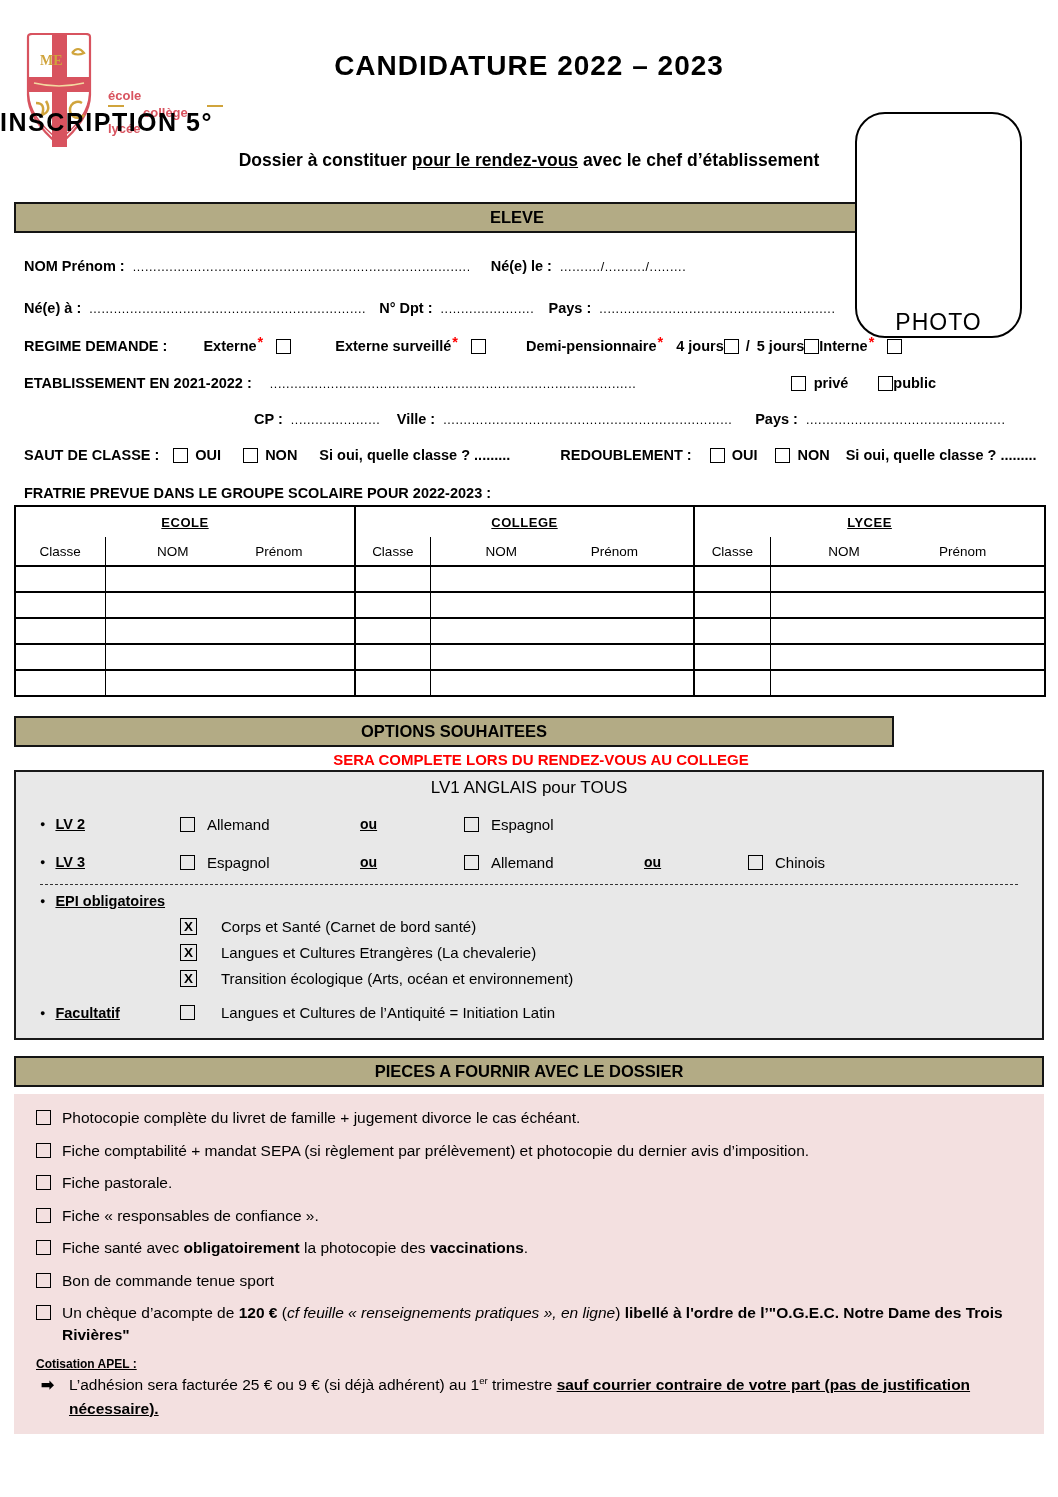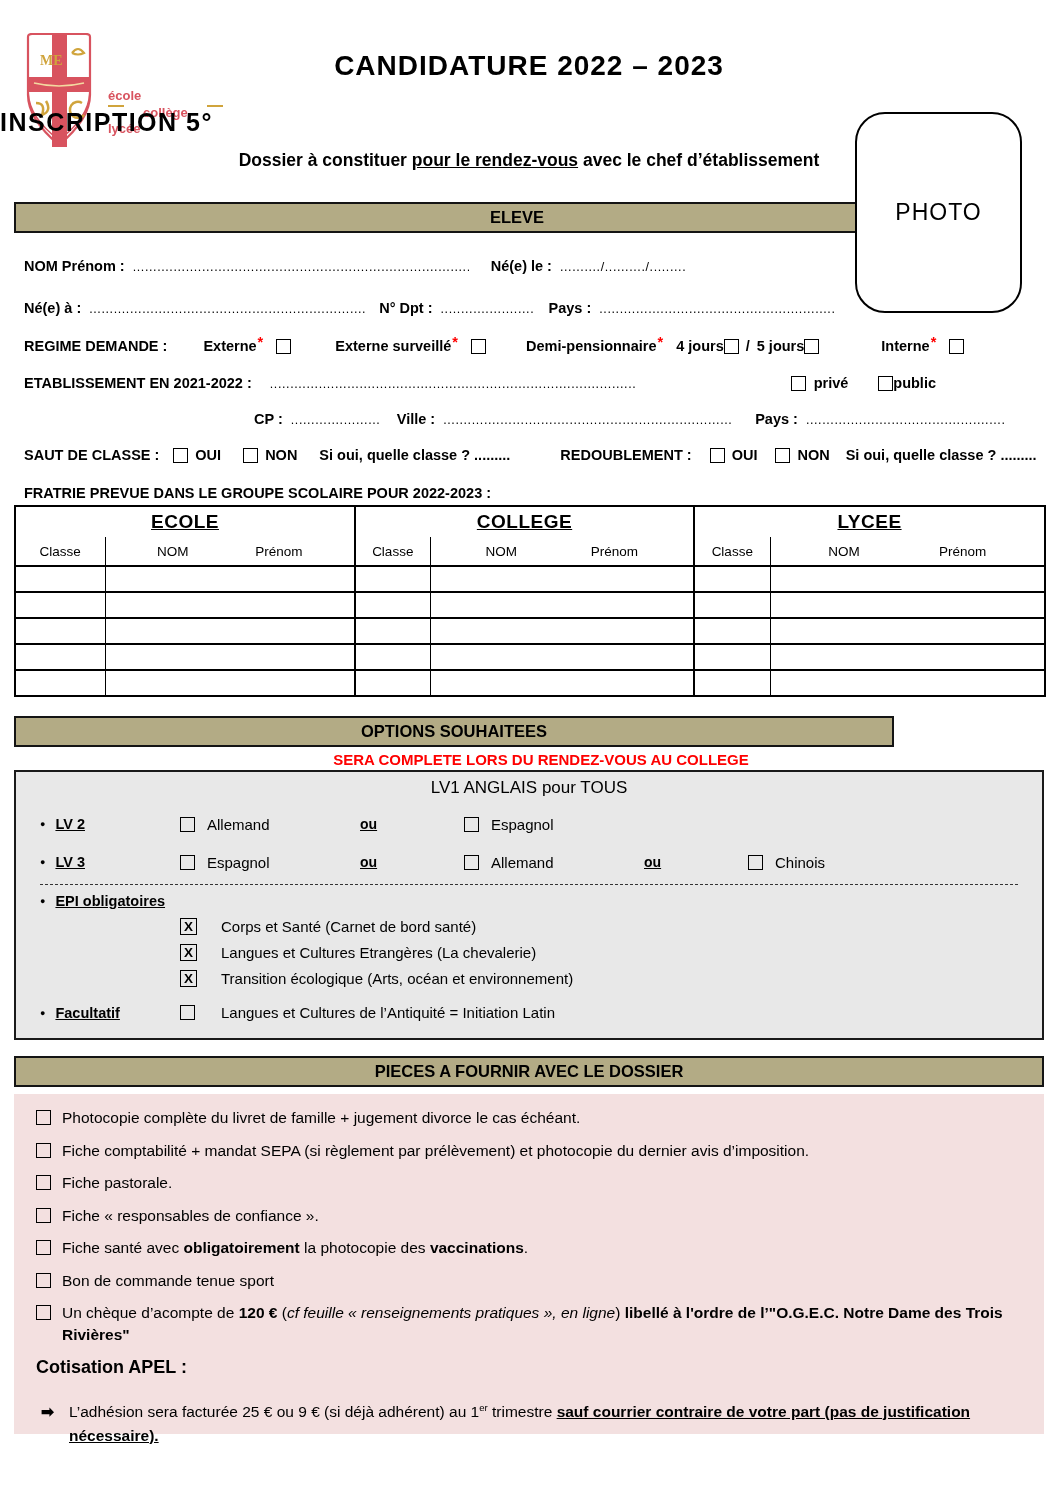--- a/index.html
+++ b/index.html
@@ -9,22 +9,22 @@
 .b{font-weight:bold}
 
 
 .logo{position:absolute;left:16px;top:33px;width:220px;display:flex;align-items:flex-end;gap:6px}
 .logo-text{font-size:13px;font-weight:bold;color:var(--logo-red,#d8535f);line-height:1.25;padding-bottom:14px}
 .logo-text .mid{display:flex;align-items:flex-start;gap:19px}
 .logo-text .dash{display:inline-block;width:16px;height:2px;background:var(--logo-gold,#d0a43c)}
 .title1{position:absolute;top:50px;left:0;width:100%;text-align:center;font-size:28px;font-weight:bold;letter-spacing:1px}
 .title2{position:absolute;top:108px;left:0;width:100%;font-size:25px;font-weight:bold;letter-spacing:1.5px}
 .subtitle{position:absolute;top:150px;left:0;width:100%;text-align:center;font-size:17.5px;font-weight:bold}
-.photo-box{position:absolute;left:855px;top:112px;width:167px;height:201px;background:#fff;
-  border:2.5px solid #000;border-radius:30px;z-index:6;display:flex;align-items:center;justify-content:center;
+.photo-box{position:absolute;left:855px;top:112px;width:167px;height:226px;background:#fff;
+  border:2.5px solid #000;border-radius:30px;z-index:6;display:flex;align-items:flex-end;justify-content:center;
   font-size:23px;letter-spacing:1px}
 
 
 .banner{position:absolute;left:14px;background:var(--banner-bg,#b3ab85);border:2px solid var(--banner-border,#141414);
   text-align:center;font-weight:bold;font-size:16.5px;padding:4px 0;z-index:2}
 .eleve-banner{top:202px;width:1006px}
 .options-banner{top:716px;width:880px}
 .pieces-banner{top:1056px;width:1030px}
 
 
@@ -41,21 +41,21 @@
 
 
 .fratrie{position:absolute;top:505px;left:14px;width:1030px;border-collapse:collapse;table-layout:fixed;z-index:1}
 .fratrie{border:2.5px solid #000}
 .fratrie td{padding:0;text-align:center;vertical-align:middle;font-size:13.5px}
 .fratrie td.grp{border-left:2.2px solid #000}
 .fratrie td.colsep{border-left:1.6px solid #000}
 .fratrie tr.grp-row td{height:31px}
 .fratrie tr.hdr-row td{height:29px}
 .fratrie tr.body-row td{height:26px;border-top:2.4px solid #000}
-.grp-title{font-weight:bold;font-size:19px;text-decoration:underline;letter-spacing:.5px}
+.grp-title{font-weight:bold;font-size:13px;text-decoration:underline;letter-spacing:.5px}
 .nomflex{display:flex;justify-content:space-around;padding:0 18px}
 
 
 .red-note{position:absolute;top:751px;left:12px;width:100%;text-align:center;color:var(--red,#fe0000);
   font-weight:bold;font-size:15px;z-index:1}
 .opt-box{position:absolute;top:770px;left:14px;width:1030px;height:270px;background:var(--options-box-bg,#e8e8e8);
   border:2px solid #1a1a1a;padding:6px 24px;font-size:15px}
 .box-title{text-align:center;font-weight:normal;font-size:17px}
 .lv-row{display:flex;align-items:center;margin-top:14px;height:24px}
 .lv-label{width:140px;display:flex;align-items:center;gap:10px;font-weight:bold;font-size:14.5px}
@@ -68,21 +68,21 @@
 .epi-row{display:flex;align-items:center;gap:24px;margin:9px 0 0 140px}
 .facu-row{display:flex;align-items:center;margin-top:17px}
 .facu-row .lv-opt{width:auto;gap:26px}
 
 
 .pieces-box{position:absolute;top:1094px;left:14px;width:1030px;height:340px;background:var(--pieces-box-bg,#f3e0e0);
   padding:13px 22px;font-size:15.5px}
 .p-item{display:flex;gap:11px;margin-bottom:10.5px;line-height:1.42;align-items:flex-start}
 .p-item .cb{margin-top:3px}
 .p-text{flex:1}
-.apel-title{font-weight:bold;font-size:18px;margin:7px 0 22px}
+.apel-title{font-weight:bold;text-decoration:underline;font-size:12px;margin:7px 0 2px}
 .apel-note{display:flex;gap:15px;line-height:1.55;padding-left:5px}
 .apel-note .arrow{font-weight:bold;flex:0 0 auto}
 </style>
 </head>
 <body>
 
 <div class="page">
 
   <div class="logo">
     <svg width="86" height="118" viewBox="0 0 86 118">
@@ -146,21 +146,21 @@
     </span>
     <span class="opt" style="margin-left:40px">
       <span class="b">Demi-pensionnaire</span>
         <span class="star">*</span>
       <span class="b" style="margin-left:13px">4 jours</span>
       <span class="cb"></span>
       <span class="b" style="margin:0 7px">/</span>
       <span class="b">5 jours</span>
       <span class="cb"></span>
     </span>
-    <span class="opt" style="margin-left:62px">
+    <span class="opt" style="">
       <span class="b">Interne</span>
         <span class="star">*</span>
       <span class="cb" style="margin-left:13px"></span>
     </span>
   </div>
 
   <div class="frow" style="top:375px">
     <span class="b">ETABLISSEMENT EN 2021-2022 :</span>
     <span class="lead" style="width:366px;margin-left:18px">........................................................................................................................</span>
     <span class="opt" style="margin-left:auto">

